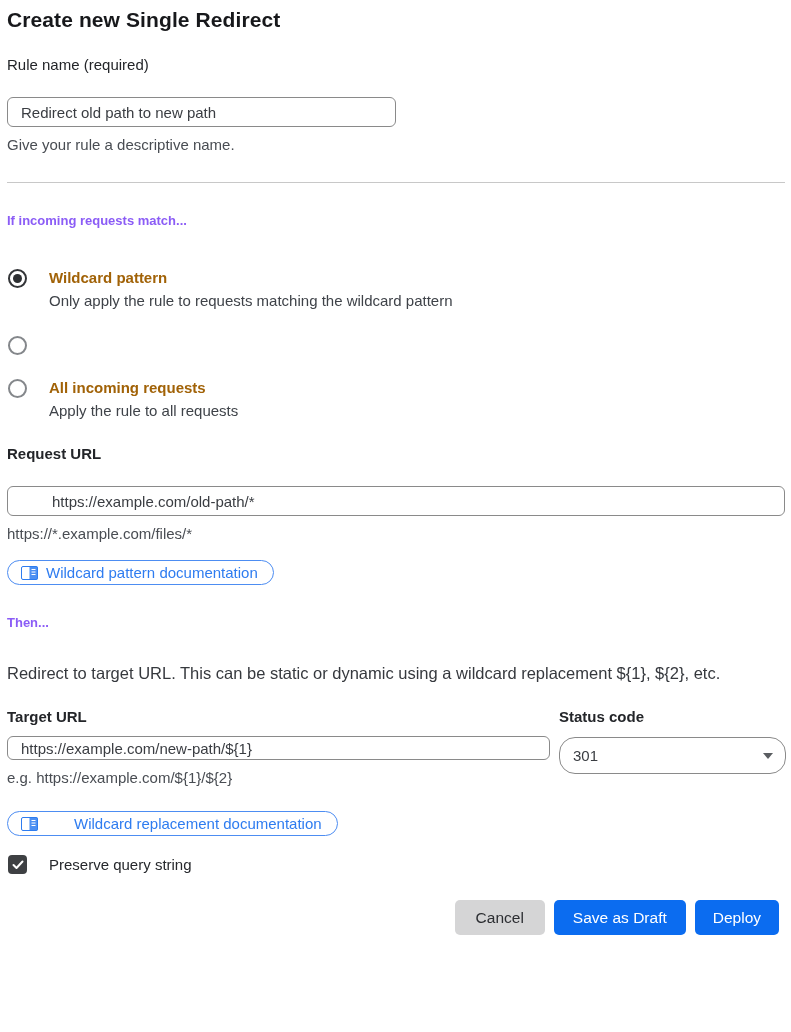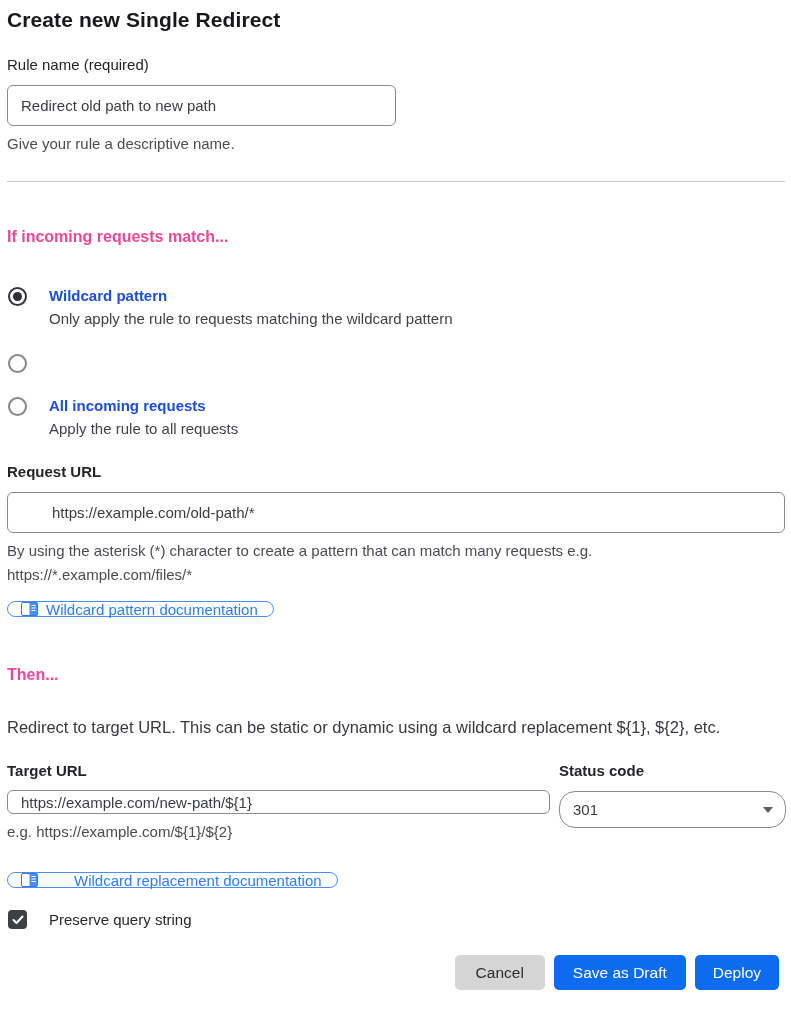--- a/index.html
+++ b/index.html
@@ -14,47 +14,47 @@
   .page-title {
     font-size: 21px; font-weight: 700; color: #17181b;
     letter-spacing: 0.1px;
   }
   .field-label {
     font-size: 15px; color: #232529; margin-top: 24px;
   }
   .field-label.bold { font-weight: 700; }
   .text-input {
     display: flex; align-items: center;
-    height: 41px; margin-top: 12px;
+    height: 30px; margin-top: 24px;
     border: 1px solid #8a8a8a; border-radius: 6px;
     background: #fff; padding: 0 13px;
     font-size: 15px; color: #3a3d42;
   }
   .rule-name-input { width: 389px; }
   .full-input { width: 778px; padding-left: 44px; }
   .help-text { font-size: 15px; color: #494d53; margin-top: 6px; line-height: 24px; }
   .divider { border: none; border-top: 1px solid #c8c8c8; margin-top: 25px; width: 778px; }
-  .section-heading { font-size: 16px; font-weight: 700; color: #ec4899; margin-top: 46px; }
+  .section-heading { font-size: 13px; font-weight: 700; color: #8b5cf6; margin-top: 30px; }
   .radio-group { margin-top: 40px; }
   .radio-row { display: flex; margin-bottom: 23px; }
   .radio-control {
     width: 19px; height: 19px; border-radius: 50%;
     border: 2px solid #84878b; background: #fff;
     margin: 1px 0 0 1px; flex: 0 0 auto;
     display: flex; align-items: center; justify-content: center;
   }
   .radio-row.selected .radio-control { border-color: #333538; }
   .radio-dot { width: 9px; height: 9px; border-radius: 50%; background: #2d2f32; display: none; }
   .radio-row.selected .radio-dot { display: block; }
   .radio-texts { margin-left: 22px; }
-  .radio-label { font-size: 15px; font-weight: 700; color: #1d4ed8; line-height: 20px; }
+  .radio-label { font-size: 15px; font-weight: 700; color: #a16207; line-height: 20px; }
   .radio-desc { font-size: 15px; color: #3f4349; line-height: 23px; margin-top: 1px; }
   .pill-button {
     display: inline-flex; align-items: center; gap: 8px;
-    height: 16px; margin-top: 14px;
+    height: 25px; margin-top: 14px;
     border: 1px solid #4d8df2; border-radius: 15px;
     background: #fff; padding: 0 15px 0 13px;
     font-size: 15px; color: #2e7cf0; cursor: pointer;
     font-family: "Liberation Sans", sans-serif;
   }
   .book-icon { display: inline-flex; }
   .then-desc { font-size: 16.5px; color: #36393e; margin-top: 34px; }
   .target-row { display: flex; gap: 9px; margin-top: 25px; }
   .target-col { width: 543px; }
   .status-col { width: 227px; }
@@ -132,21 +132,20 @@
       <div class="radio-desc">Apply the rule to all requests</div>
     </span>
   </div>
 </div>
 
 <div class="field-label bold" style="margin-top:18px;">Request URL</div>
 <div class="text-input full-input">
   <span>https://example.com/old-path/*</span>
 </div>
 <div class="help-text">
-  <div>By using the asterisk (*) character to create a pattern that can match many requests e.g.</div>
   <div>https://*.example.com/files/*</div>
 </div>
 
 <button class="pill-button">
   <span class="book-icon">
     <svg width="17" height="14" viewBox="0 0 17 14">
       <rect x="0.5" y="0.5" width="16" height="13" rx="1.5" fill="none" stroke="#2e7cf0"></rect>
       <rect x="8.5" y="0.5" width="8" height="13" fill="#2e7cf0" opacity="0.85"></rect>
       <line x1="10.5" y1="3.5" x2="14.5" y2="3.5" stroke="#ffffff" stroke-width="1"></line>
       <line x1="10.5" y1="6" x2="14.5" y2="6" stroke="#ffffff" stroke-width="1"></line>
@@ -170,21 +169,21 @@
   </div>
   <div class="status-col">
     <div class="field-label bold">Status code</div>
     <div class="select-box">
       <span>301</span>
       <span class="caret-down"></span>
     </div>
   </div>
 </div>
 
-<button class="pill-button" style="margin-top:28px;gap:36px;">
+<button class="pill-button" style="margin-top:21px;gap:36px;">
   <span class="book-icon">
     <svg width="17" height="14" viewBox="0 0 17 14">
       <rect x="0.5" y="0.5" width="16" height="13" rx="1.5" fill="none" stroke="#2e7cf0"></rect>
       <rect x="8.5" y="0.5" width="8" height="13" fill="#2e7cf0" opacity="0.85"></rect>
       <line x1="10.5" y1="3.5" x2="14.5" y2="3.5" stroke="#ffffff" stroke-width="1"></line>
       <line x1="10.5" y1="6" x2="14.5" y2="6" stroke="#ffffff" stroke-width="1"></line>
       <line x1="10.5" y1="8.5" x2="14.5" y2="8.5" stroke="#ffffff" stroke-width="1"></line>
     </svg>
   </span>
   <span>Wildcard replacement documentation</span>

